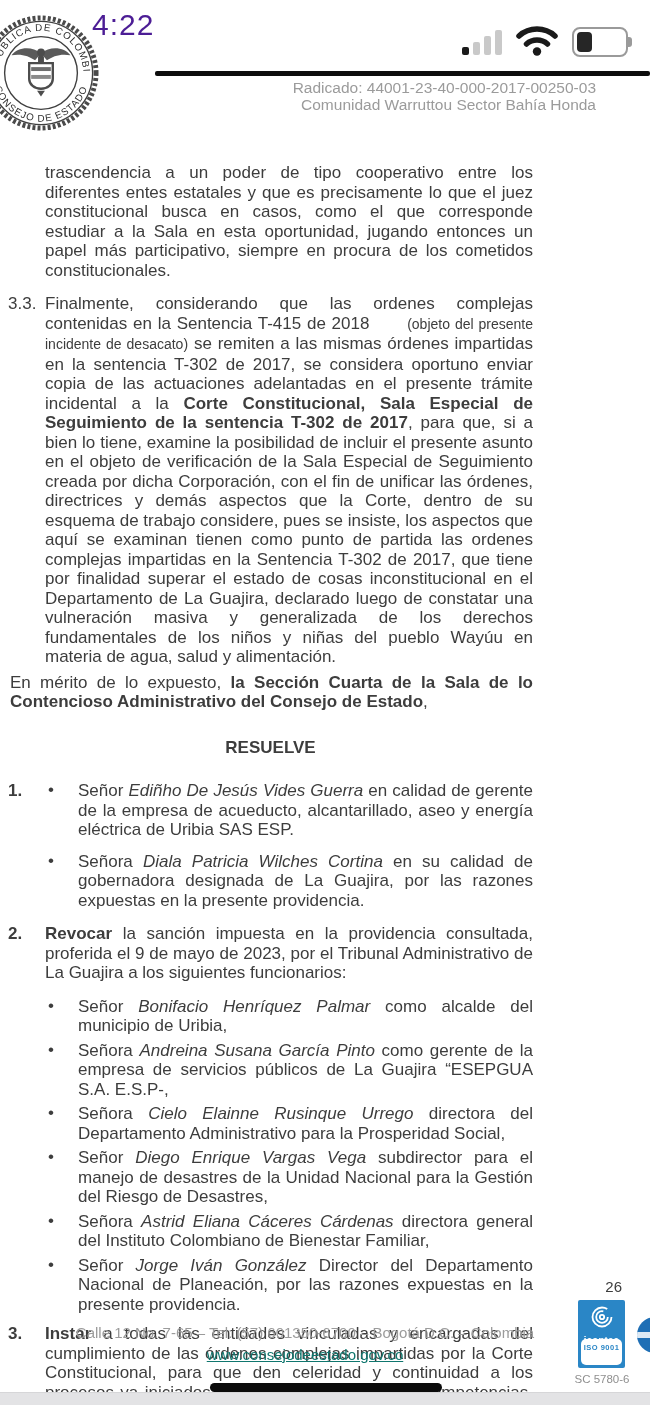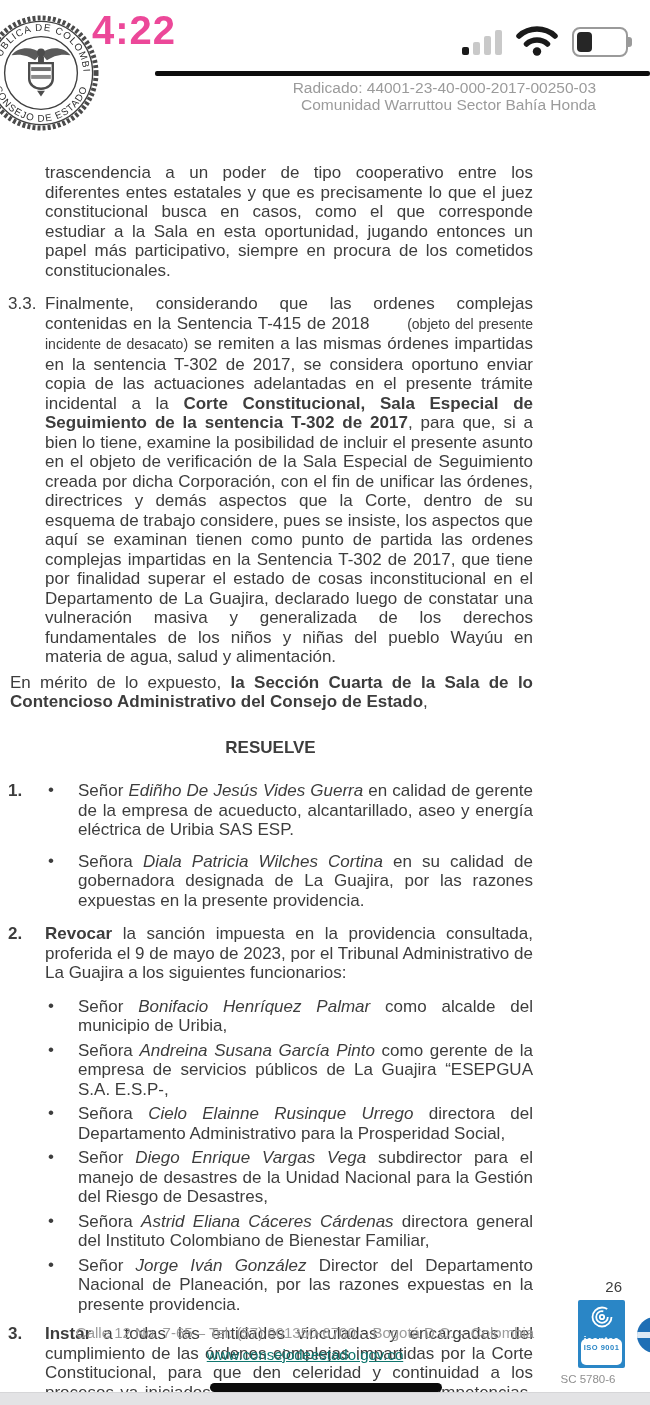--- a/index.html
+++ b/index.html
@@ -1,21 +1,21 @@
 <!DOCTYPE html>
 <html><head>
 <meta charset="utf-8">
 <style>
   html,body{margin:0;padding:0;}
   body{
     width:650px;height:1405px;position:relative;overflow:hidden;background:#fff;
     font-family:"Liberation Sans", sans-serif;color:#3d3d3d;
   }
   
-  .time{position:absolute;left:92px;top:8px;font-size:40px;font-weight:bold;color:#ec4899;letter-spacing:1px;z-index:5;}
+  .time{position:absolute;left:92px;top:8px;font-size:30px;font-weight:normal;color:#4c1d95;letter-spacing:1px;z-index:5;}
   .status-icons{position:absolute;right:22px;top:24px;display:flex;align-items:center;gap:14px;z-index:5;}
   .sigbars{display:flex;align-items:flex-end;gap:4px;height:26px;}
   .sigbars i{display:block;width:7px;border-radius:2px;background:#c9c9c9;}
   .sigbars i.on{background:#1a1a1a;}
   .batt{position:relative;width:52px;height:26px;border:2px solid #9a9a9a;border-radius:8px;}
   .batt .lvl{position:absolute;left:3px;top:3px;bottom:3px;width:15px;background:#262626;border-radius:4px;}
   .batt .nub{position:absolute;right:-6px;top:8px;width:4px;height:10px;background:#9a9a9a;border-radius:0 3px 3px 0;}
   
   .seal{position:absolute;left:-18px;top:14px;width:118px;height:118px;z-index:2;}
   
@@ -42,21 +42,21 @@
   
   .pagenum{position:absolute;right:28px;top:1278px;font-size:15px;color:#3d3d3d;}
   .footer-addr{position:absolute;left:0;top:1322px;width:610px;text-align:center;
     color:#9b9b9b;font-size:15px;line-height:21px;}
   .footer-link{display:inline-block;margin-top:1px;color:#0f766e;text-decoration:underline;font-size:15px;}
   .icontec{position:absolute;left:578px;top:1300px;width:47px;height:68px;background:#2a86c6;
     border-radius:2px;text-align:center;overflow:hidden;}
   .icontec .brand{color:#fff;font-size:9.5px;font-weight:bold;letter-spacing:.3px;margin-top:0px;}
   .icontec .isobox{position:absolute;left:3px;right:3px;bottom:3px;height:26px;background:#fff;
     border-radius:5px;font-size:7.5px;color:#2a86c6;line-height:17px;font-weight:bold;letter-spacing:.5px;}
-  .sc-label{position:absolute;left:552px;top:1373px;width:72px;text-align:center;color:#8f8f8f;font-size:11.5px;}
+  .sc-label{position:absolute;left:566px;top:1373px;width:72px;text-align:center;color:#8f8f8f;font-size:11.5px;}
   .iqnet{position:absolute;left:637px;top:1317px;width:36px;height:36px;border-radius:50%;
     background:#1f6fb5;overflow:hidden;}
   .iqnet .band{position:absolute;left:0;right:0;top:15px;height:6px;background:rgba(255,255,255,.85);}
   
   .bottom-strip{position:absolute;left:0;bottom:0;width:650px;height:12px;background:#e3e3e5;border-top:1px solid #d6d6d8;}
   .home-indicator{position:absolute;left:210px;top:1383px;width:232px;height:9px;border-radius:5px;background:#0b0b0b;z-index:6;}
 </style>
 </head>
 <body>
 

